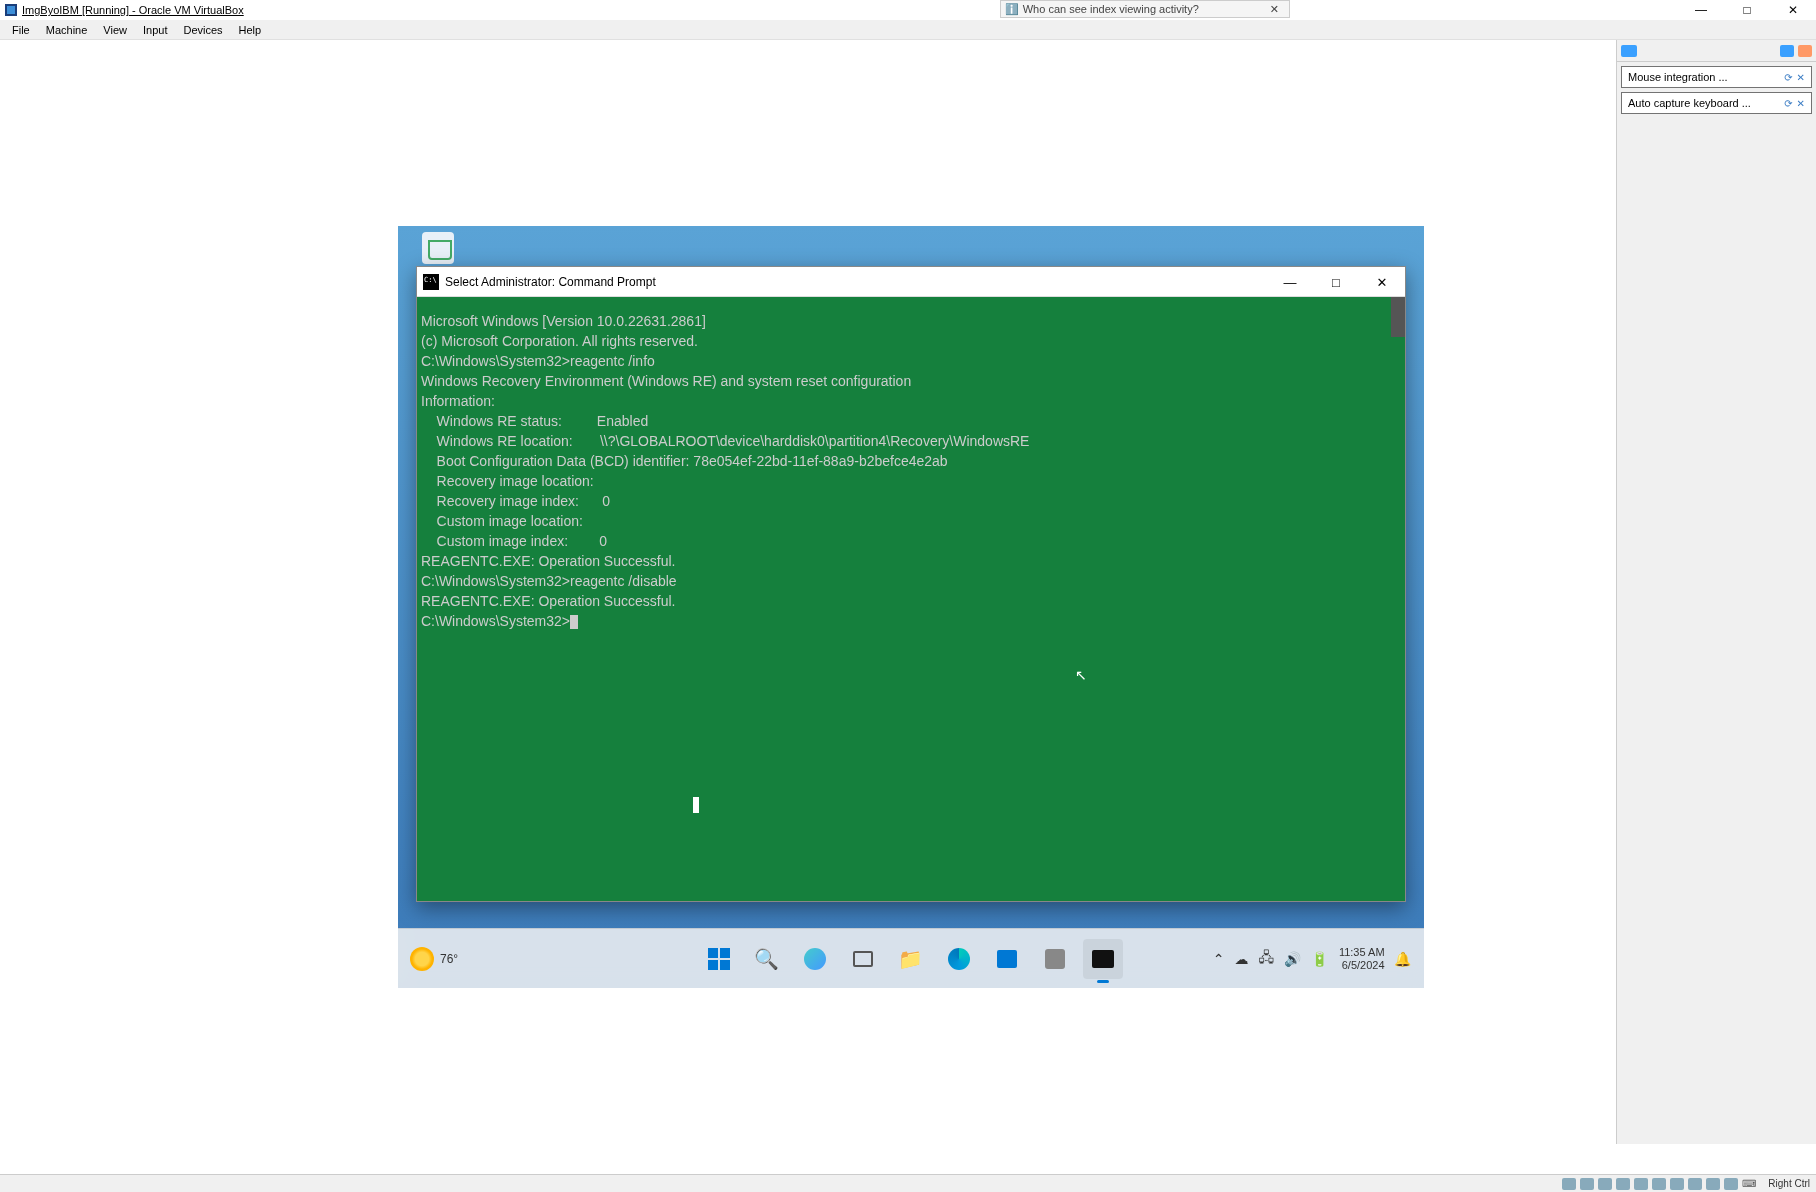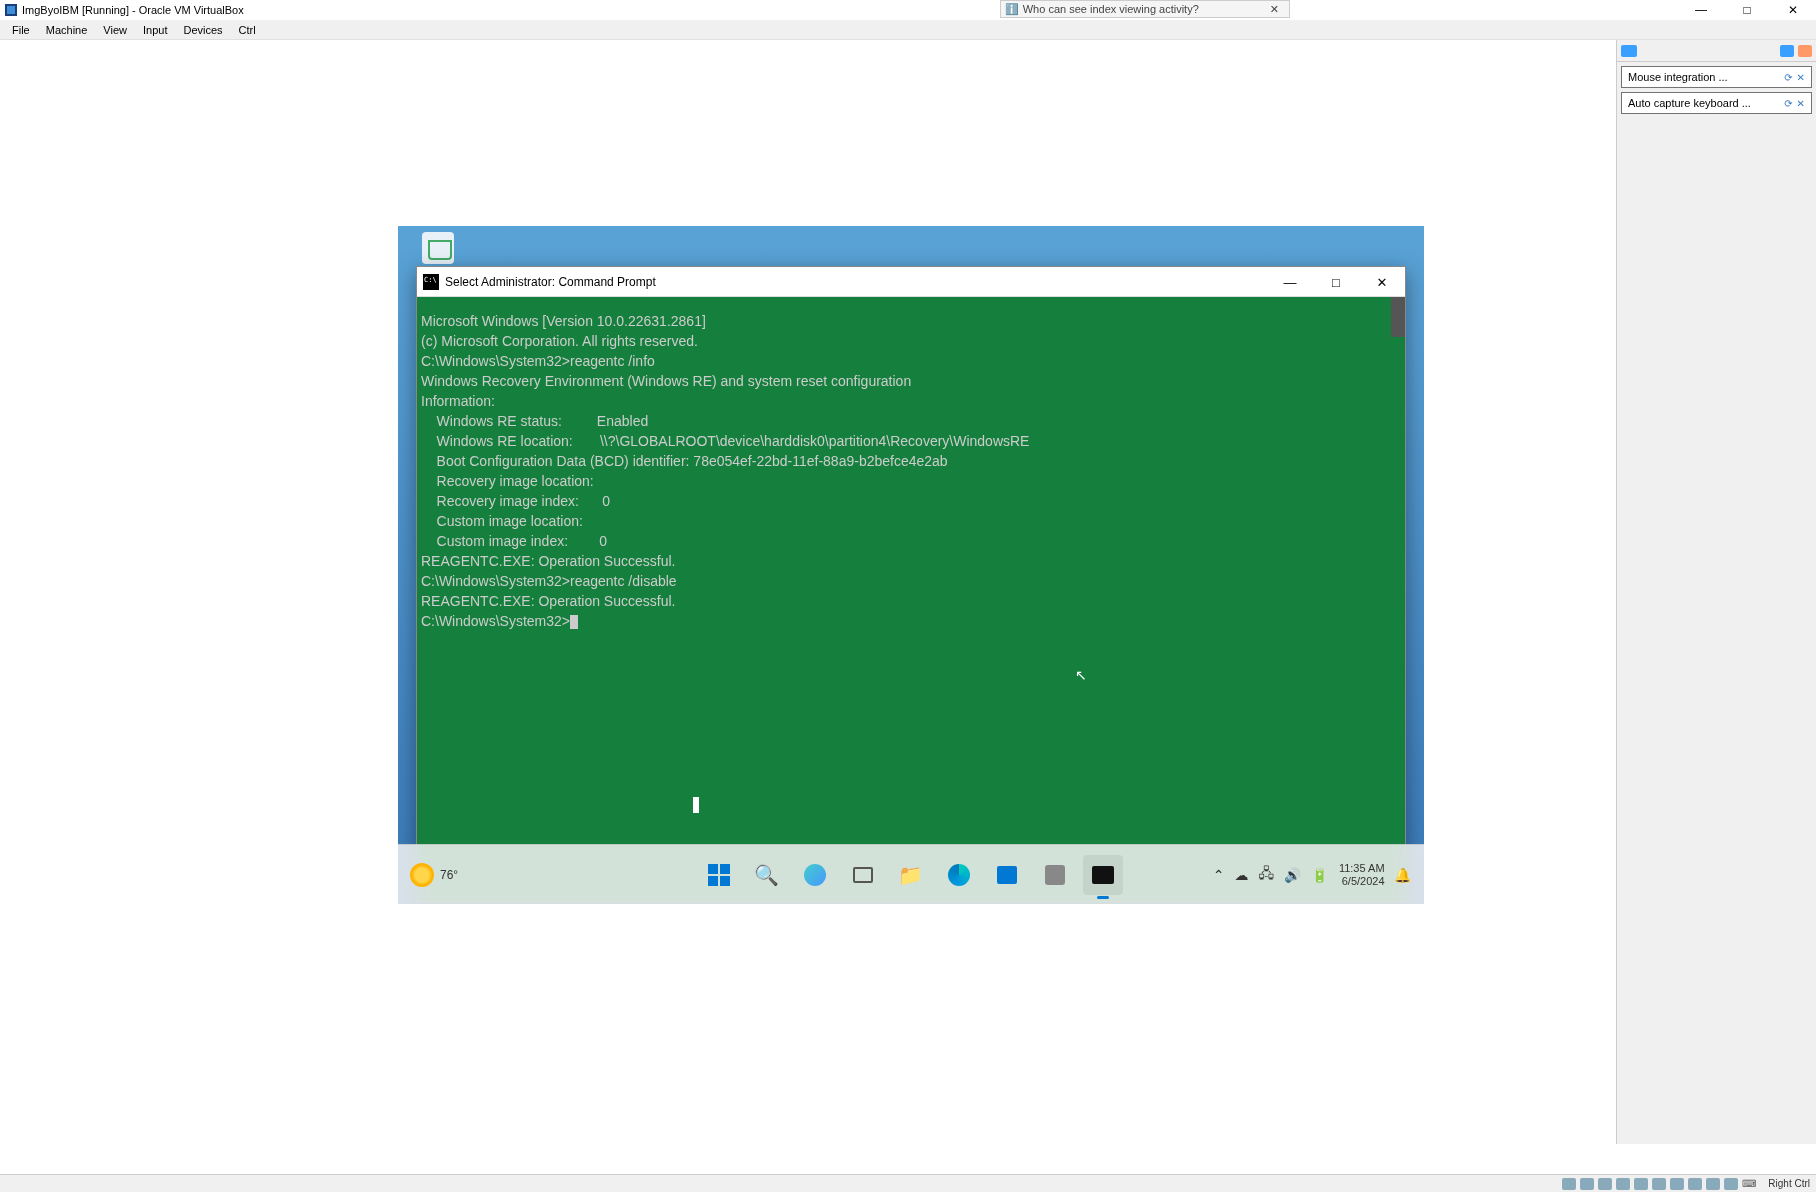--- a/index.html
+++ b/index.html
@@ -1,19 +1,19 @@
 <!DOCTYPE html>
 <html><head>
 <meta charset="utf-8">
 <style>
 * { margin: 0; padding: 0; box-sizing: border-box; font-family: "Segoe UI", Tahoma, sans-serif; }
 body { width: 1816px; height: 1192px; background: #ffffff; overflow: hidden; position: relative; }
 
 
-.vb-titlebar { height: 20px; background: #ffffff; display: flex; align-items: center; padding: 0 4px; font-size: 11px; color: #000; position: relative; }
+.vb-titlebar { height: 20px; background: #ffffff; display: flex; align-items: center; padding: 0 4px; font-size: 11px; color: #000; position: relative; text-decoration: underline; }
 .vb-titlebar .vb-icon { width: 14px; height: 14px; margin-right: 4px; display: inline-flex; align-items: center; justify-content: center; }
 .vb-titlebar .controls { position: absolute; right: 0; top: 0; display: flex; }
 .vb-titlebar .controls div { width: 46px; height: 20px; display: flex; align-items: center; justify-content: center; font-size: 12px; color: #000; }
 
 .vb-menubar { height: 20px; background: #f0f0f0; display: flex; align-items: center; padding: 0 4px; font-size: 11px; border-bottom: 1px solid #e0e0e0; text-align: right; }
 .vb-menubar span { padding: 2px 8px; }
 
 
 .vb-notify { position: absolute; top: 0; left: 1000px; width: 290px; height: 18px; background: #f5f5f5; border: 1px solid #ccc; display: flex; align-items: center; font-size: 11px; color: #444; padding: 0 4px; gap: 4px; }
 .vb-notify .x { margin-left: auto; padding: 0 6px; }
@@ -21,21 +21,21 @@
 
 .vb-sidebar { position: absolute; right: 0; top: 40px; width: 200px; background: #f0f0f0; border-left: 1px solid #ccc; height: 1104px; }
 .vb-sidebar-head { height: 22px; border-bottom: 1px solid #ccc; display: flex; align-items: center; justify-content: space-between; padding: 0 4px; }
 .vb-sidebar-head .sqicon { width: 16px; height: 12px; background: #3aa0ff; border-radius: 2px; }
 .vb-sidebar-item { background: #fff; border: 1px solid #737373; margin: 4px; padding: 4px 6px; font-size: 11px; display: flex; align-items: center; justify-content: space-between; }
 .vb-sidebar-item .mini { display: flex; gap: 4px; }
 .vb-sidebar-item .mini span { color: #3a7cc4; font-size: 10px; }
 
 
 .guest-area { position: absolute; top: 40px; left: 0; width: 1616px; height: 1104px; background: #ffffff; }
-.guest-screen { position: absolute; left: 398px; top: 186px; width: 1026px; height: 678px; background: linear-gradient(180deg, #5aa3d6 0%, #3b79b8 100%); overflow: hidden; }
+.guest-screen { position: absolute; left: 398px; top: 186px; width: 1026px; height: 762px; background: linear-gradient(180deg, #5aa3d6 0%, #3b79b8 100%); overflow: hidden; }
 
 
 .recycle { position: absolute; left: 24px; top: 6px; width: 42px; height: 42px; }
 .recycle .binicon { width: 32px; height: 32px; background: #e8f0f8; border-radius: 4px; position: relative; }
 .recycle .binicon::after { content: ""; position: absolute; left: 6px; top: 8px; width: 20px; height: 16px; border: 2px solid #4a6; border-radius: 0 0 4px 4px; }
 
 
 .cmd-window { position: absolute; left: 18px; top: 40px; width: 990px; height: 636px; background: #fff; box-shadow: 0 6px 20px rgba(0,0,0,0.4); border: 1px solid #888; display: flex; flex-direction: column; }
 .cmd-titlebar { height: 30px; background: #ffffff; display: flex; align-items: center; padding: 0 6px; font-size: 12px; color: #000; position: relative; border-bottom: 1px solid #ddd; }
 .cmd-titlebar .cicon { width: 16px; height: 16px; background: #000; margin-right: 6px; position: relative; }
@@ -93,21 +93,21 @@
   <span>Who can see index viewing activity?</span>
   <span class="x">✕</span>
 </div>
 
 <div class="vb-menubar">
   <span>File</span>
   <span>Machine</span>
   <span>View</span>
   <span>Input</span>
   <span>Devices</span>
-  <span>Ctrl</span>
+  <span>Help</span>
 </div>
 
 <div class="vb-sidebar">
   <div class="vb-sidebar-head">
     <span class="sqicon"></span>
     <span style="display:flex;gap:4px">
       <span style="width:14px;height:12px;background:#3aa0ff;border-radius:2px"></span>
       <span style="width:14px;height:12px;background:#ff9966;border-radius:2px"></span>
     </span>
   </div>

